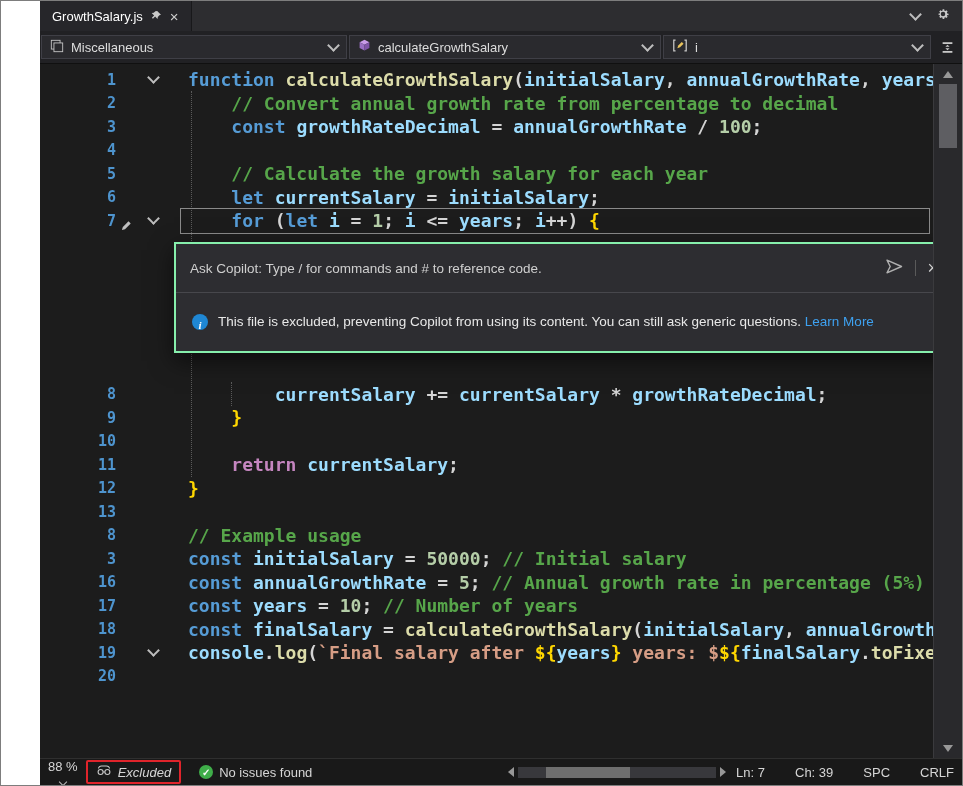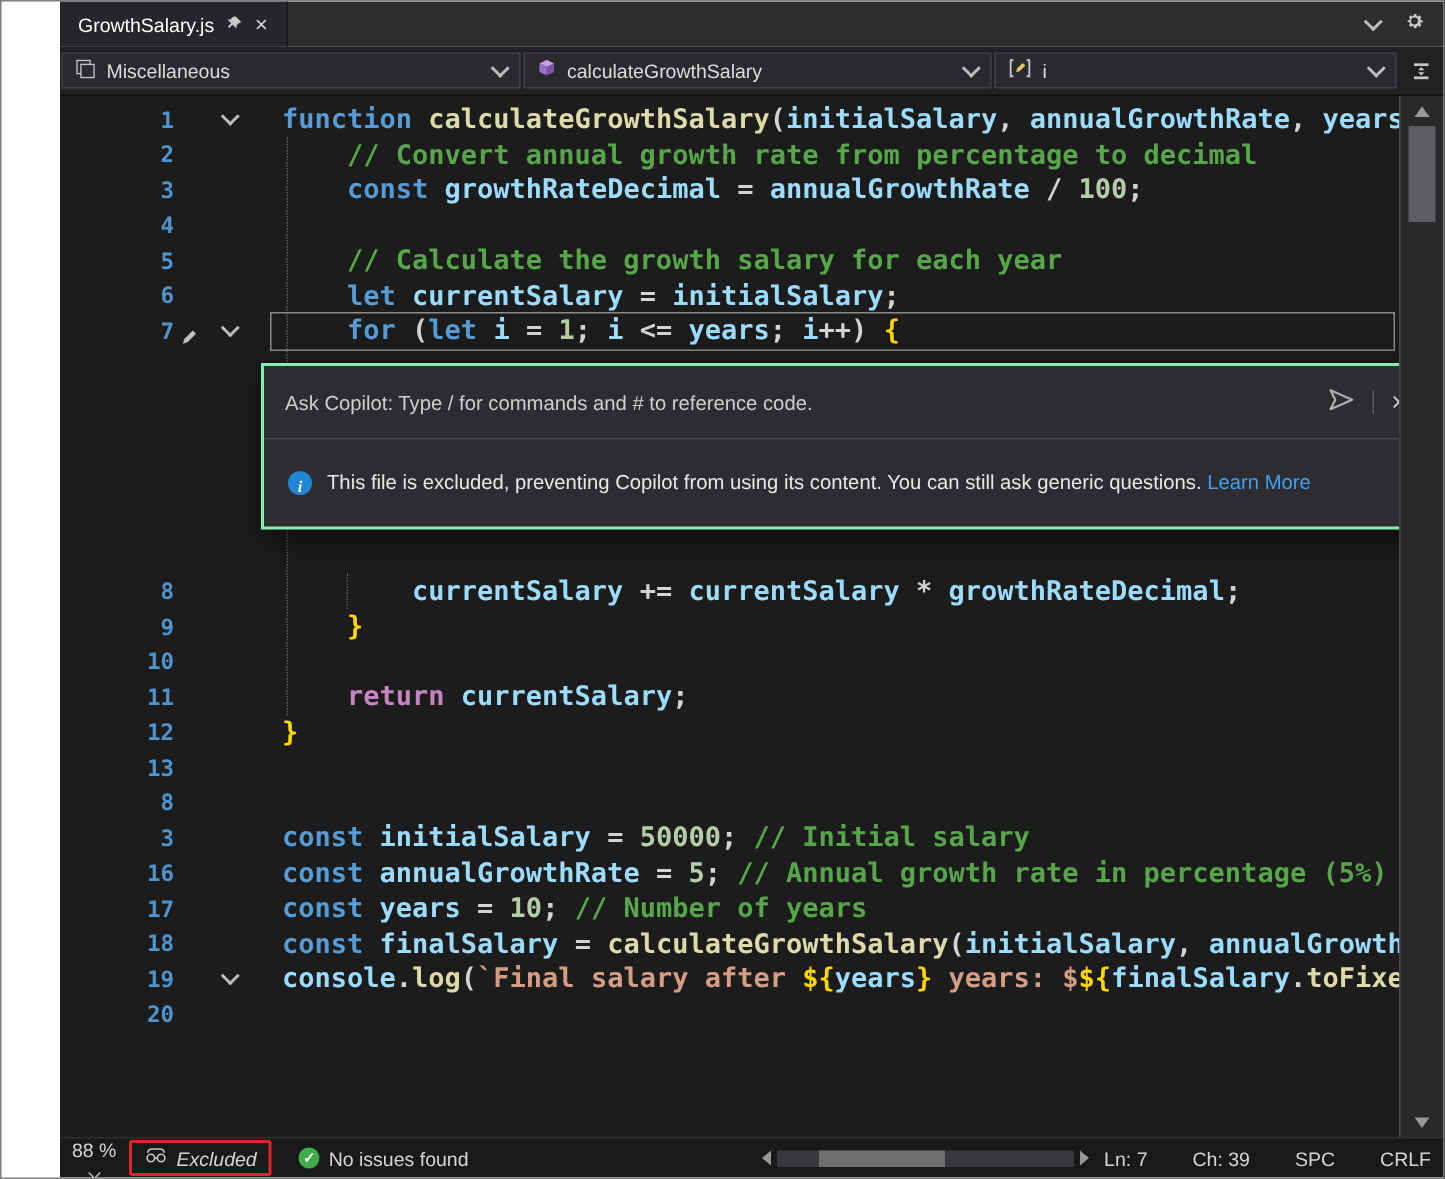--- a/index.html
+++ b/index.html
@@ -167,21 +167,21 @@
           <div class="line boxed"><div class="lnum">7</div><span class="pen"><svg width="11" height="11" viewBox="0 0 12 12">
                 <path d="M1 11l1-3.4L8.2 1.4l2.4 2.4L4.4 10z" fill="#bfbfbf"></path>
               </svg></span><div class="fold"><span class="chev"></span></div><div class="code"><span class="tk-pn">    </span><span class="tk-kw">for </span><span class="tk-pn">(</span><span class="tk-kw">let </span><span class="tk-vr">i</span><span class="tk-pn"> = </span><span class="tk-nm">1</span><span class="tk-pn">; </span><span class="tk-vr">i</span><span class="tk-pn"> &lt;= </span><span class="tk-vr">years</span><span class="tk-pn">; </span><span class="tk-vr">i</span><span class="tk-pn">++) </span><span class="tk-br">{</span></div></div>
           <div style="height: 150px;"></div>
           <div class="line"><div class="lnum">8</div><div class="fold"></div><div class="code"><span class="tk-pn">        </span><span class="tk-vr">currentSalary</span><span class="tk-pn"> += </span><span class="tk-vr">currentSalary</span><span class="tk-pn"> * </span><span class="tk-vr">growthRateDecimal</span><span class="tk-pn">;</span></div></div>
           <div class="line"><div class="lnum">9</div><div class="fold"></div><div class="code"><span class="tk-pn">    </span><span class="tk-br">}</span></div></div>
           <div class="line"><div class="lnum">10</div><div class="fold"></div><div class="code"></div></div>
           <div class="line"><div class="lnum">11</div><div class="fold"></div><div class="code"><span class="tk-pn">    </span><span class="tk-ct">return </span><span class="tk-vr">currentSalary</span><span class="tk-pn">;</span></div></div>
           <div class="line"><div class="lnum">12</div><div class="fold"></div><div class="code"><span class="tk-br">}</span></div></div>
           <div class="line"><div class="lnum">13</div><div class="fold"></div><div class="code"></div></div>
-          <div class="line"><div class="lnum">8</div><div class="fold"></div></div>
+          <div class="line"><div class="lnum">8</div><div class="fold"></div><div class="code"><span class="tk-cm">// Example usage</span></div></div>
           <div class="line"><div class="lnum">3</div><div class="fold"></div><div class="code"><span class="tk-kw">const </span><span class="tk-vr">initialSalary</span><span class="tk-pn"> = </span><span class="tk-nm">50000</span><span class="tk-pn">; </span><span class="tk-cm">// Initial salary</span></div></div>
           <div class="line"><div class="lnum">16</div><div class="fold"></div><div class="code"><span class="tk-kw">const </span><span class="tk-vr">annualGrowthRate</span><span class="tk-pn"> = </span><span class="tk-nm">5</span><span class="tk-pn">; </span><span class="tk-cm">// Annual growth rate in percentage (5%)</span></div></div>
           <div class="line"><div class="lnum">17</div><div class="fold"></div><div class="code"><span class="tk-kw">const </span><span class="tk-vr">years</span><span class="tk-pn"> = </span><span class="tk-nm">10</span><span class="tk-pn">; </span><span class="tk-cm">// Number of years</span></div></div>
           <div class="line"><div class="lnum">18</div><div class="fold"></div><div class="code"><span class="tk-kw">const </span><span class="tk-vr">finalSalary</span><span class="tk-pn"> = </span><span class="tk-fn">calculateGrowthSalary</span><span class="tk-pn">(</span><span class="tk-vr">initialSalary</span><span class="tk-pn">, </span><span class="tk-vr">annualGrowthRate</span></div></div>
           <div class="line"><div class="lnum">19</div><div class="fold"><span class="chev"></span></div><div class="code"><span class="tk-vr">console</span><span class="tk-pn">.</span><span class="tk-fn">log</span><span class="tk-pn">(</span><span class="tk-st">`Final salary after </span><span class="tk-br">${</span><span class="tk-vr">years</span><span class="tk-br">}</span><span class="tk-st"> years: $</span><span class="tk-br">${</span><span class="tk-vr">finalSalary</span><span class="tk-pn">.</span><span class="tk-fn">toFixed</span><span class="tk-pn">(</span><span class="tk-nm">2</span><span class="tk-pn">)</span></div></div>
           <div class="line"><div class="lnum">20</div><div class="fold"></div><div class="code"></div></div>
         </div>
 
       <div class="popup">
         <div class="popup-head">

